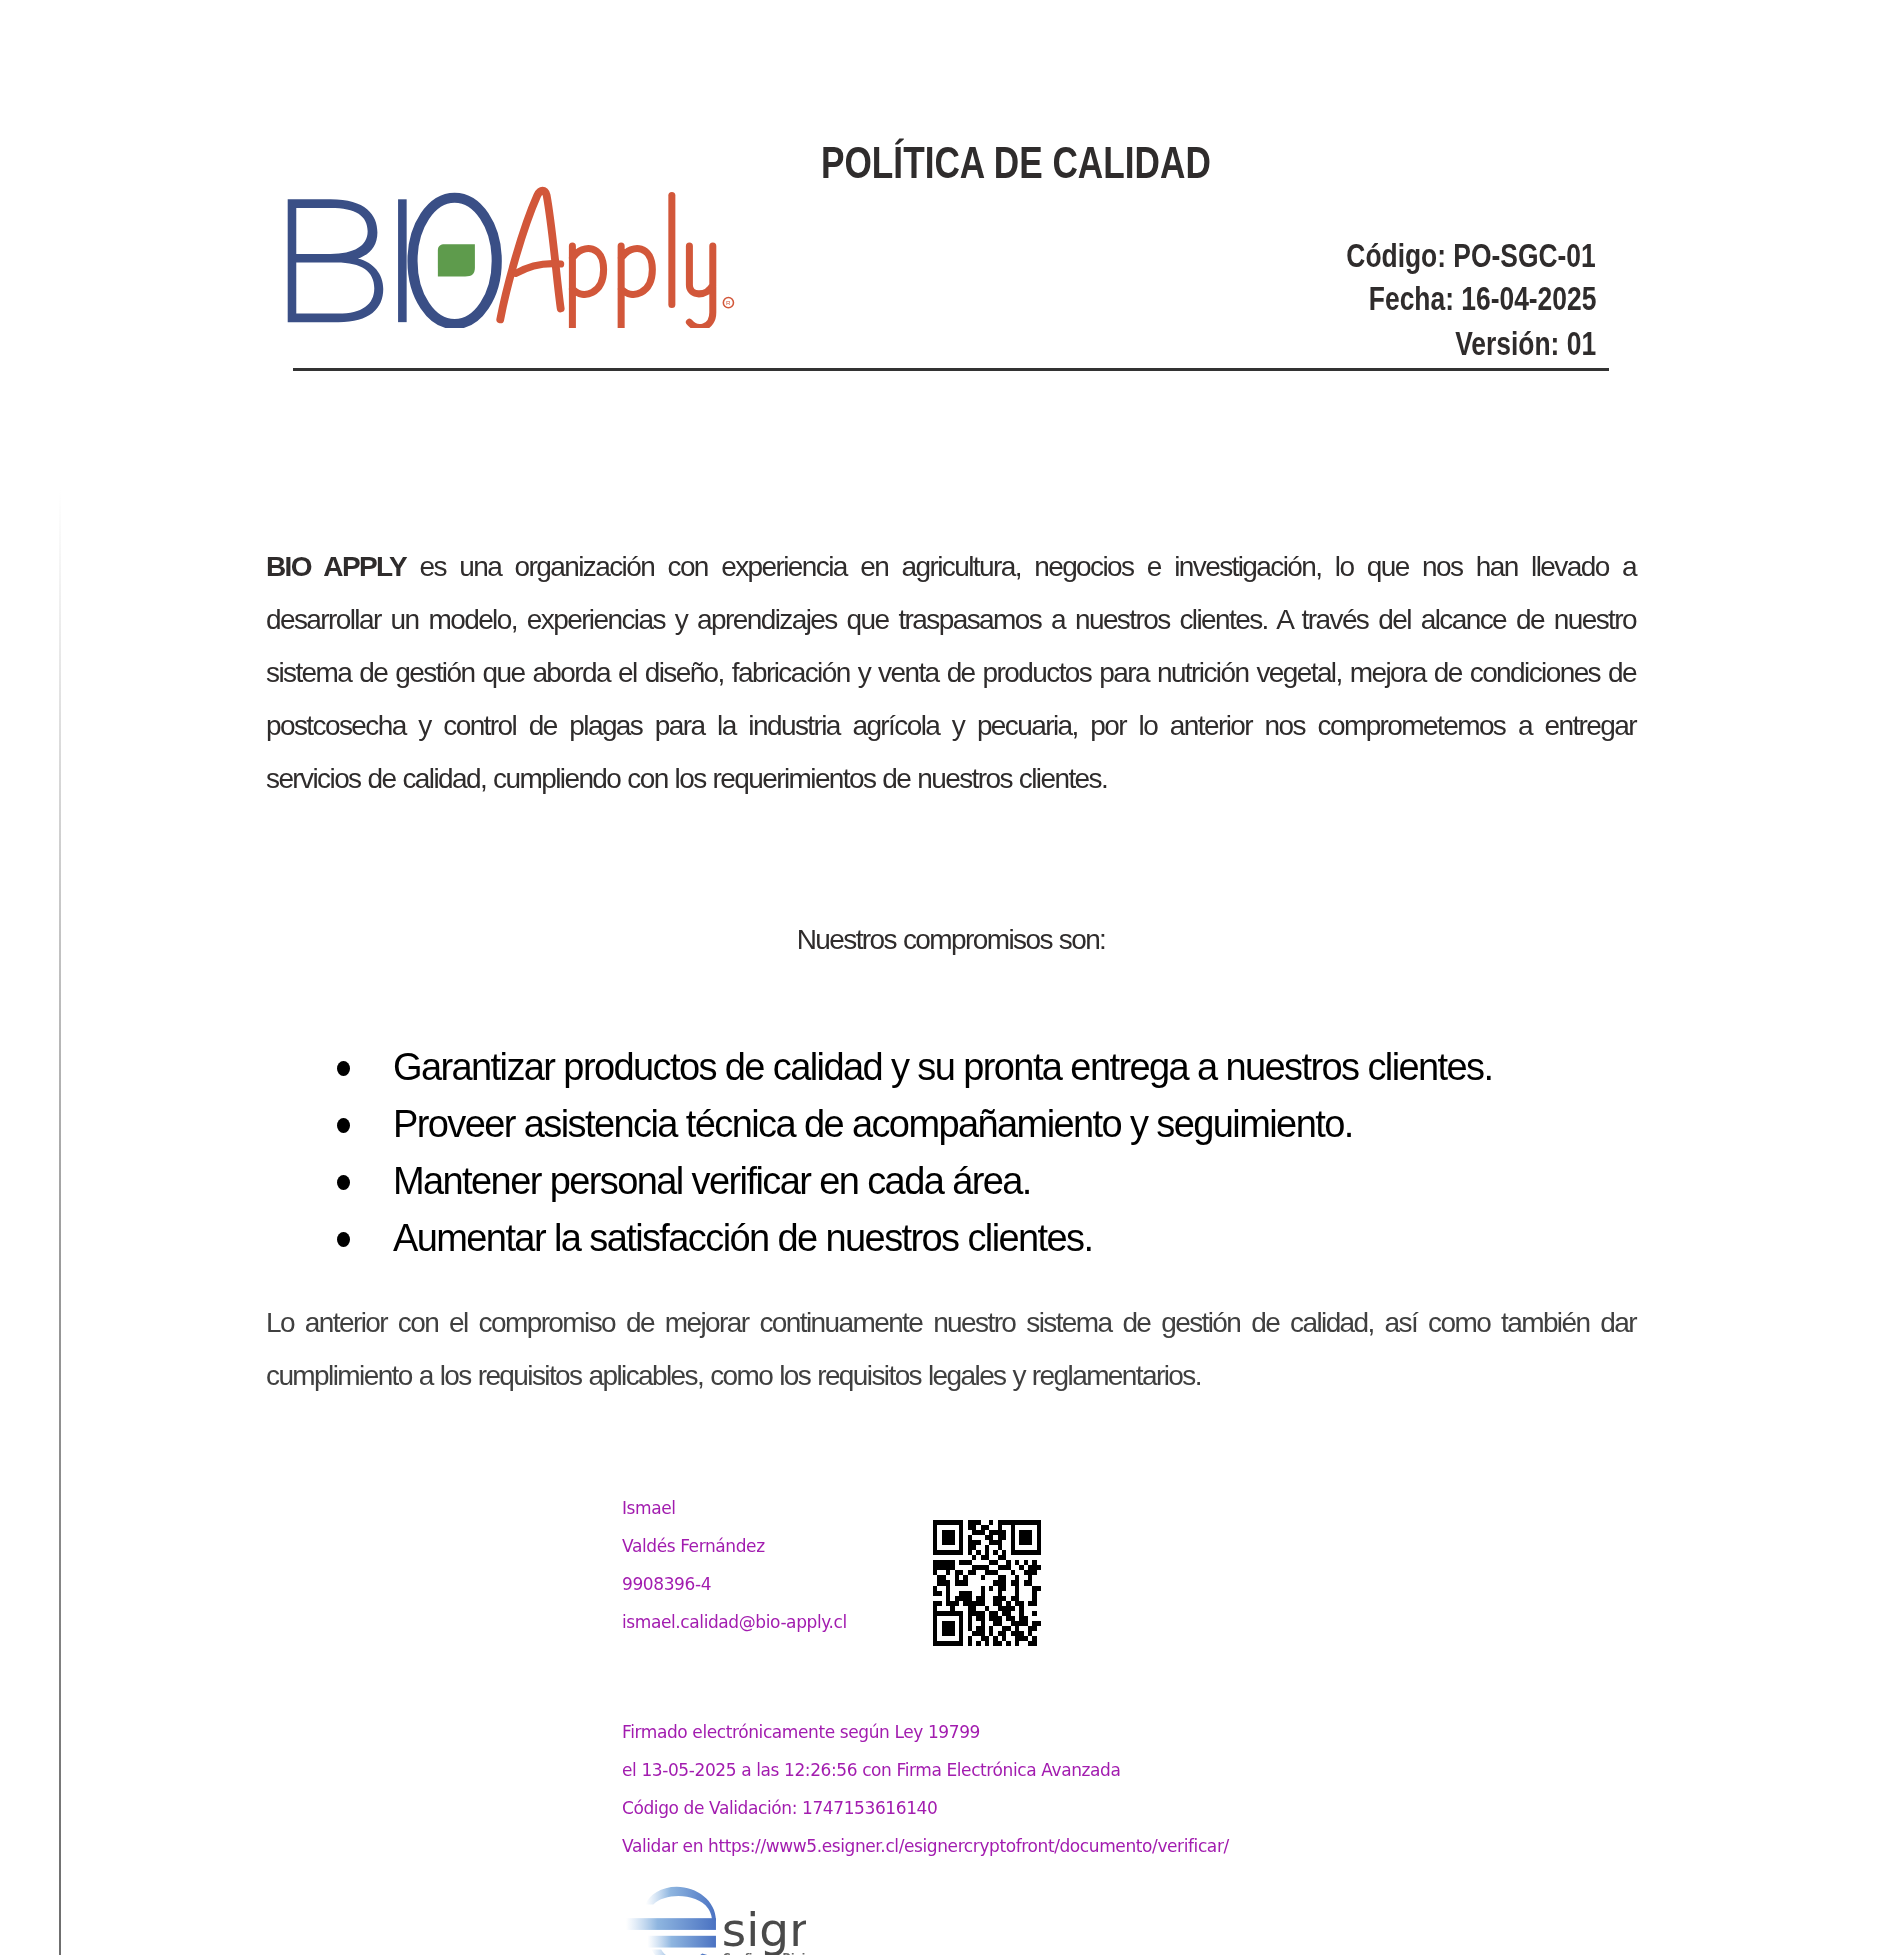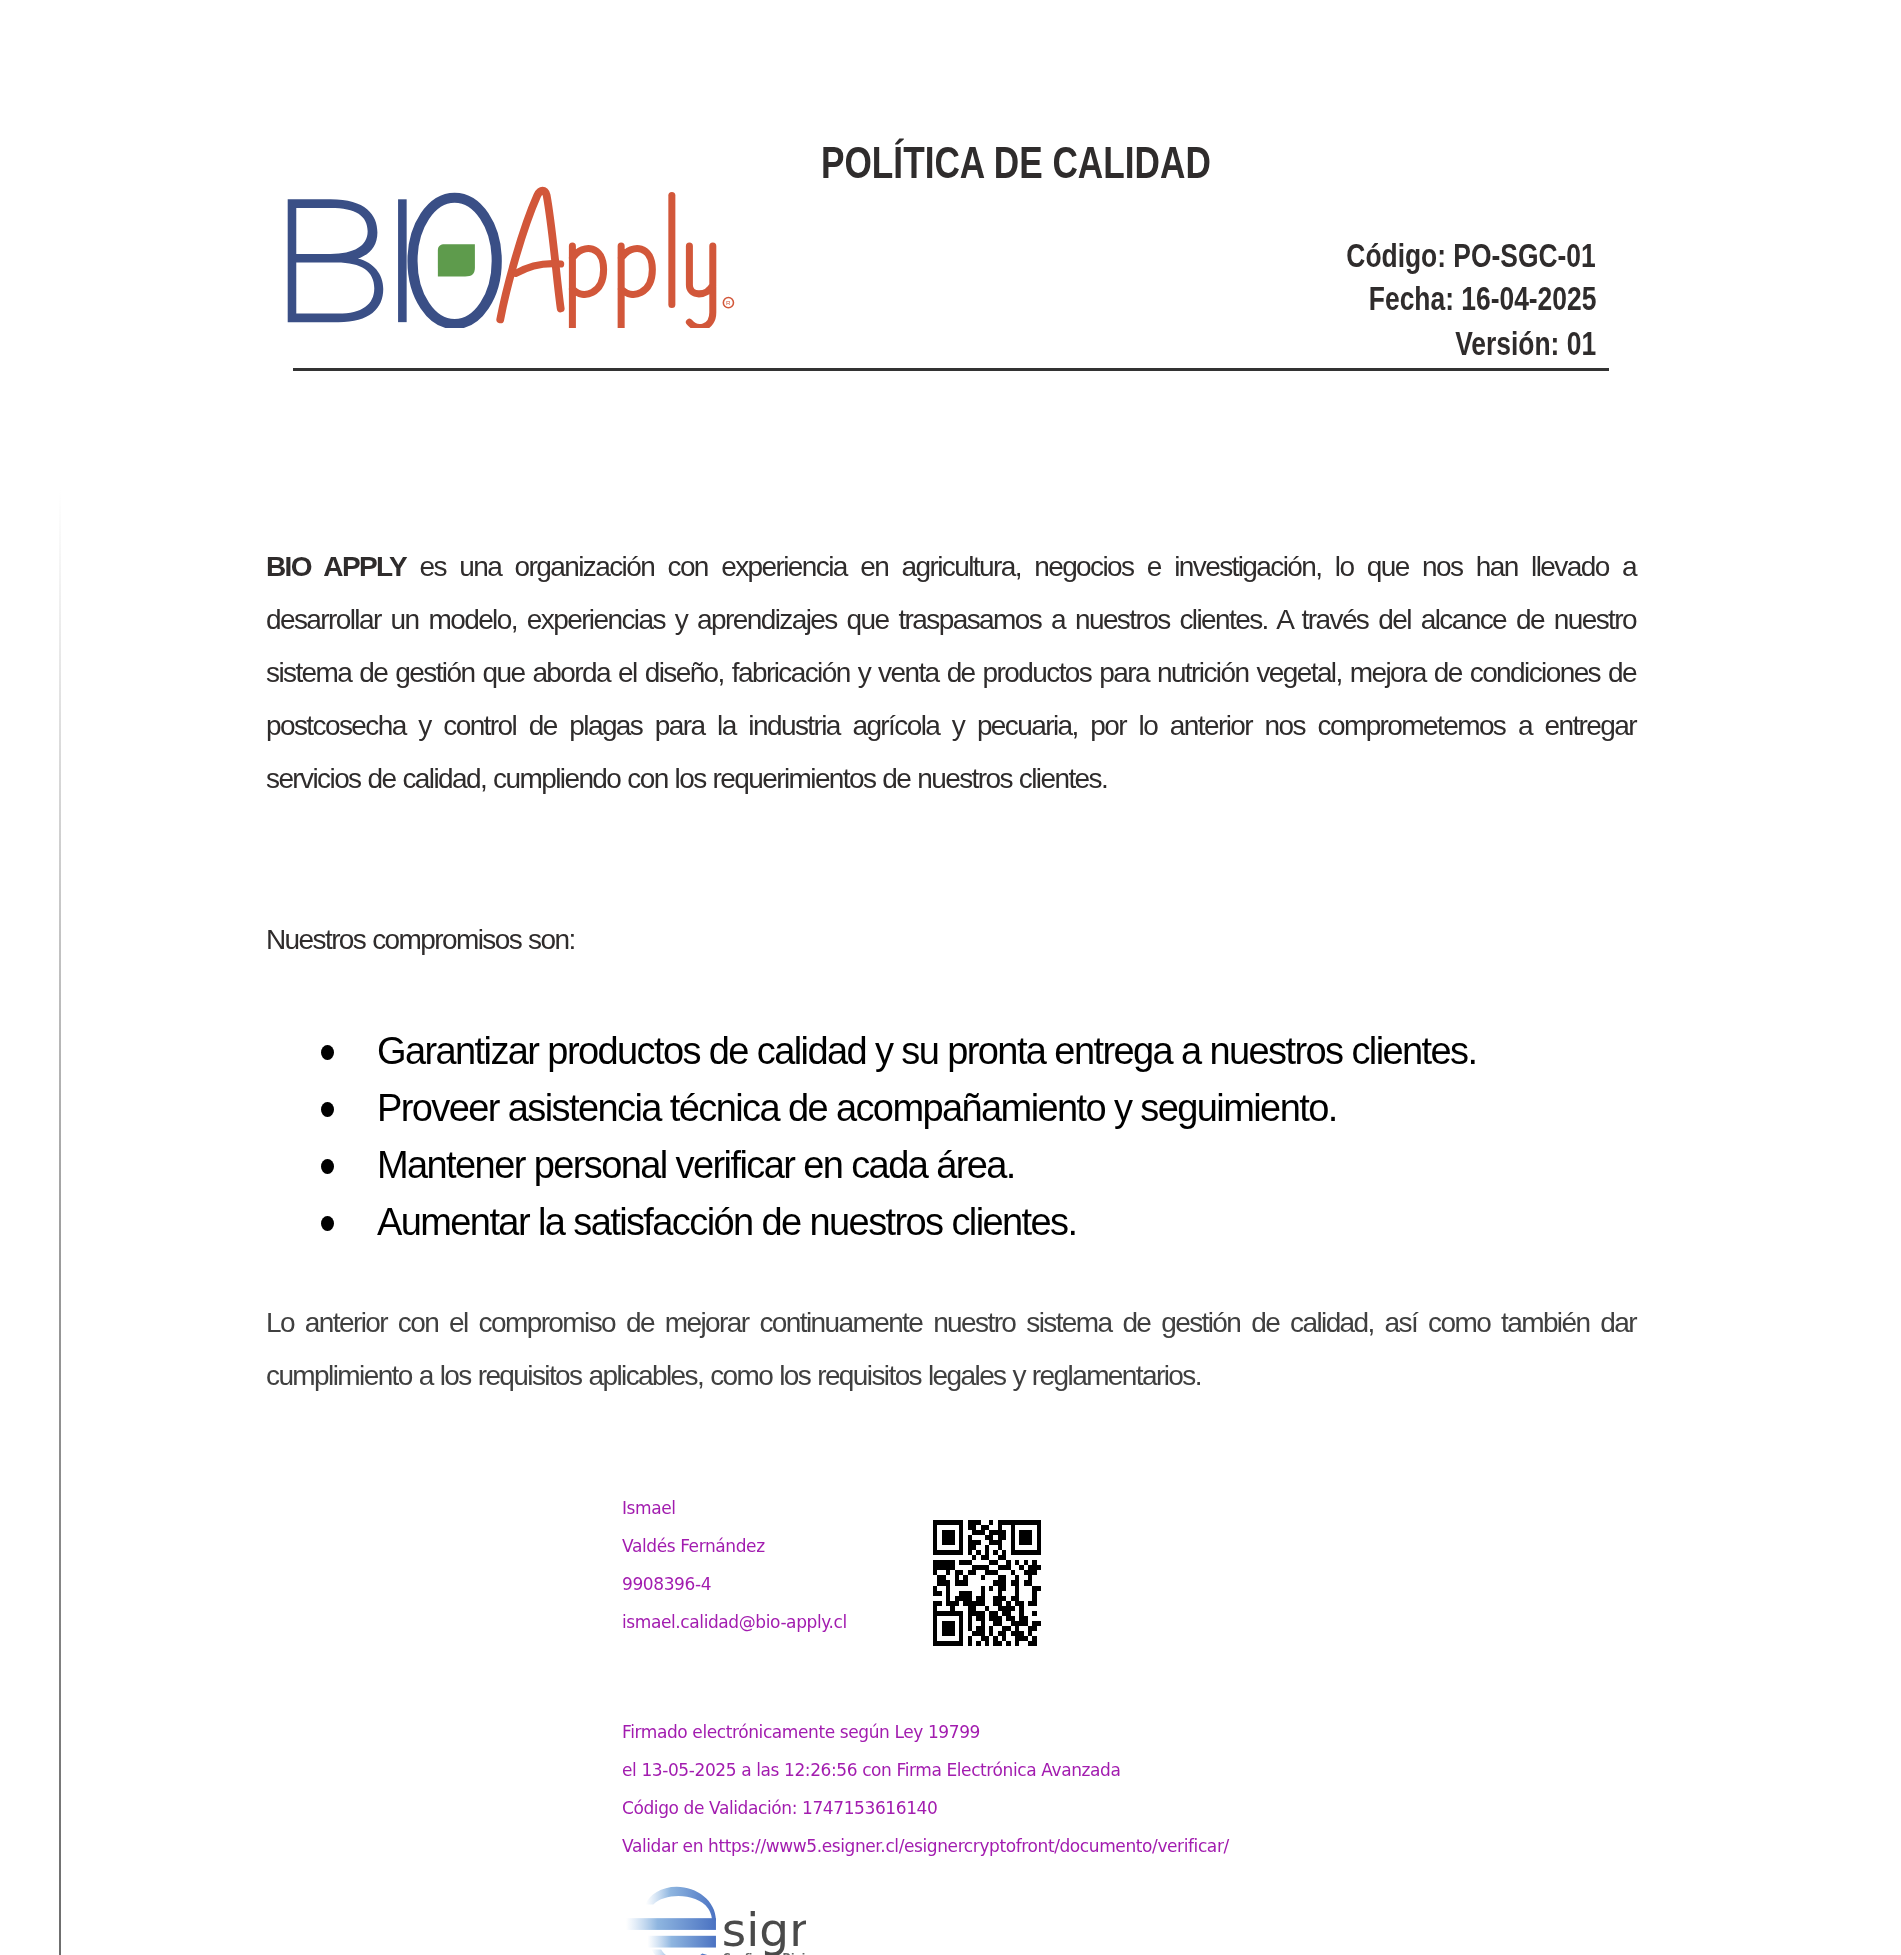--- a/index.html
+++ b/index.html
@@ -19,23 +19,23 @@
   .meta-1 { top: 239px; }
   .meta-2 { top: 282px; }
   .meta-3 { top: 327px; }
   .rule { left: 293px; top: 368px; width: 1316px; height: 3.1px; background: #333; }
 
   
   .body-text { left: 266px; width: 1370px; font-family: "Liberation Sans", sans-serif; font-size: 28px;
     color: #2f2c2c; line-height: 53px; text-align: justify; letter-spacing: -1.6px; word-spacing: 0.8px; }
   .p1 { top: 540px; }
   .p1 b { color: #2f2c2c; }
-  .p2 { top: 913px; text-align: left; }
+  .p2 { top: 913px; text-align: center; }
   .p3 { top: 1296px; color: #404040; }
-  .commit-list { left: 266px; top: 1025px; width: 1369px; margin: 0; padding: 0; list-style: none; }
+  .commit-list { left: 266px; top: 1025px; width: 1369px; margin: 16px; padding: 0; list-style: none; }
   .commit-list li { position: relative; height: 57px; padding-left: 111px; font-size: 38px; color: #000;
     line-height: 53px; letter-spacing: -1.6px; white-space: nowrap; }
   .commit-list li .bullet { position: absolute; left: 55px; top: 19.6px; width: 13.3px; height: 15.6px; border-radius: 50%; background: #000; }
 
   
   .sig { left: 622px; font-family: "DejaVu Sans", sans-serif; font-size: 17px; color: #a21caf;
     line-height: 38px; white-space: nowrap; letter-spacing: -0.4px; }
   .sig-a { top: 1489px; }
   .sig-b { top: 1713px; }
   .qr { left: 933px; top: 1520px; width: 108px; height: 126px; }

